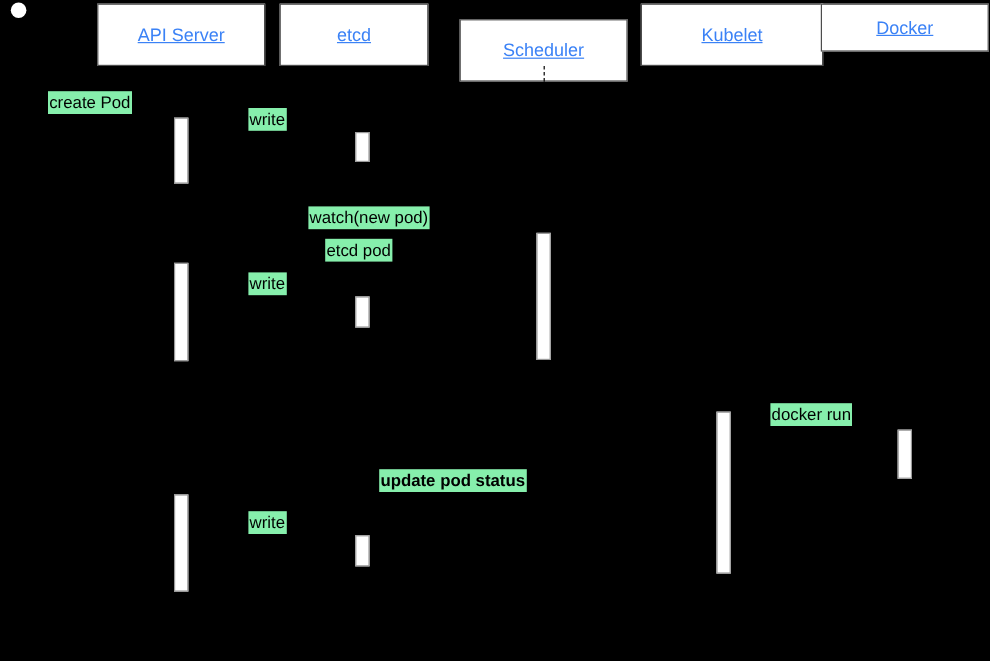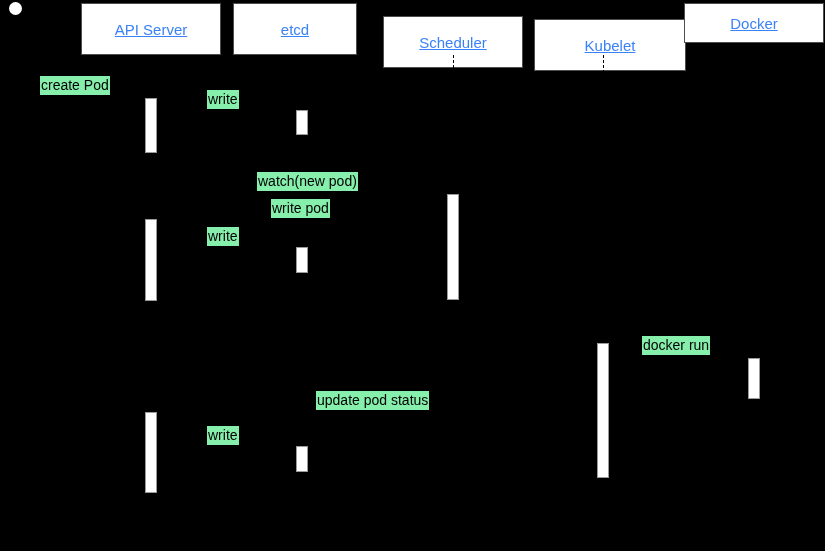--- a/index.html
+++ b/index.html
@@ -96,21 +96,21 @@
 
   <div class="participant" style="left:81px; top:3px; width:140px; height:52px;">
     <span>API Server</span>
   </div>
   <div class="participant" style="left:233px; top:3px; width:124px; height:52px;">
     <span>etcd</span>
   </div>
   <div class="participant" style="left:383px; top:16px; width:140px; height:52px;">
     <span>Scheduler</span>
   </div>
-  <div class="participant" style="left:534px; top:19px; width:152px; height:52px;">
+  <div class="participant" style="left:534px; top:3px; width:152px; height:52px;">
     <span>Kubelet</span>
   </div>
   <div class="participant" style="left:684px; top:3px; width:140px; height:40px;">
     <span>Docker</span>
   </div>
 
   <div class="lifeline" style="left:151px; top:55px; height:490px;"></div>
   <div class="lifeline" style="left:302px; top:55px; height:490px;"></div>
   <div class="lifeline" style="left:453px; top:55px; height:490px;"></div>
   <div class="lifeline" style="left:603px; top:55px; height:490px;"></div>
@@ -149,19 +149,19 @@
   <div class="activation" style="left:145px; top:219px; height:82px;"></div>
   <div class="activation" style="left:296px; top:247px; height:26px;"></div>
   <div class="activation" style="left:597px; top:343px; height:135px;"></div>
   <div class="activation" style="left:748px; top:358px; height:41px;"></div>
   <div class="activation" style="left:145px; top:412px; height:81px;"></div>
   <div class="activation" style="left:296px; top:446px; height:26px;"></div>
 
   <div class="msg-label" style="left:40px;  top:76px;">create Pod</div>
   <div class="msg-label" style="left:207px; top:90px;">write</div>
   <div class="msg-label" style="left:241px; top:172px;margin-left:16px;">watch(new pod)</div>
-  <div class="msg-label" style="left:271px; top:199px;">write pod</div>
+  <div class="msg-label" style="left:271px; top:199px;">etcd pod</div>
   <div class="msg-label" style="left:207px; top:227px;">write</div>
   <div class="msg-label" style="left:642px; top:336px;">docker run</div>
-  <div class="msg-label" style="left:316px; top:391px;">update pod status</div>
+  <div class="msg-label" style="left:316px; top:391px;font-weight:bold;">update pod status</div>
   <div class="msg-label" style="left:207px; top:426px;">write</div>
 
 </div>
 
 </body></html>

